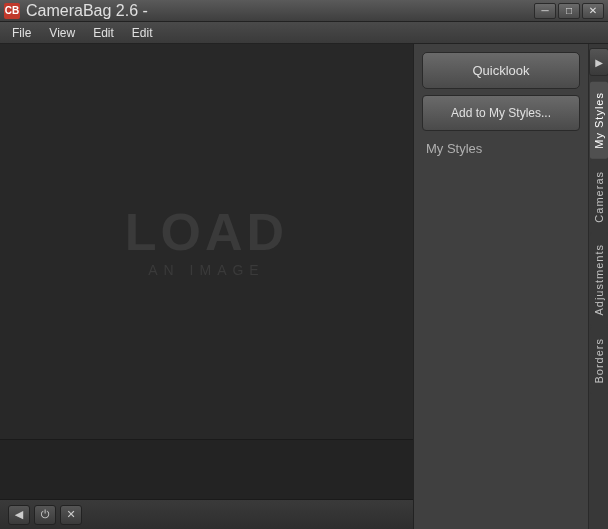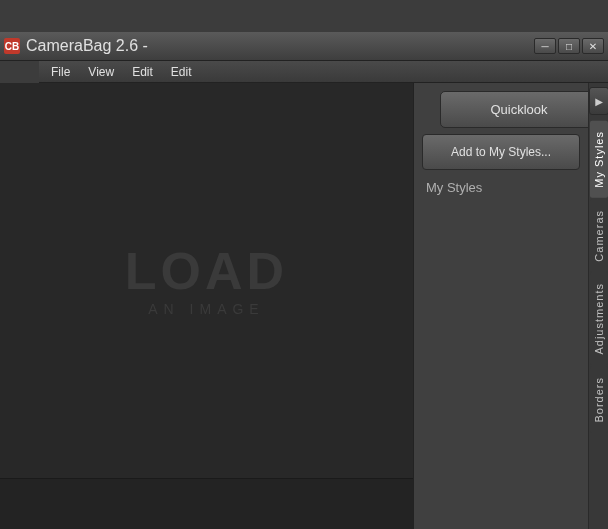--- a/index.html
+++ b/index.html
@@ -10,24 +10,23 @@
       font-family: 'Segoe UI', Arial, sans-serif;
       overflow: hidden;
     }
 
     
     .title-bar {
       display: flex;
       align-items: center;
       justify-content: space-between;
       background: linear-gradient(to bottom, #5a5a5a, #3e3e3e);
-      height: 29px;
+      height: 22px;
       padding: 0 4px;
       border-bottom: 1px solid #222;
-      margin-top: 32px;
     }
     .title-bar-left {
       display: flex;
       align-items: center;
       gap: 6px;
     }
     .app-icon {
       width: 16px;
       height: 16px;
       background: #c0392b;
@@ -63,21 +62,20 @@
 
     
     .menu-bar {
       display: flex;
       align-items: center;
       background: linear-gradient(to bottom, #4a4a4a, #3a3a3a);
       height: 22px;
       padding: 0 4px;
       border-bottom: 1px solid #222;
       gap: 2px;
-      margin-left: 39px;
     }
     .menu-item {
       color: #e0e0e0;
       font-size: 12px;
       padding: 2px 8px;
       cursor: pointer;
       border-radius: 2px;
     }
 
     
@@ -174,21 +172,20 @@
     .quicklook-btn {
       background: linear-gradient(to bottom, #6a6a6a, #4a4a4a);
       border: 1px solid #2a2a2a;
       border-radius: 5px;
       color: #e0e0e0;
       font-size: 13px;
       padding: 10px 28px;
       cursor: pointer;
       text-align: center;
       width: 100%;
-      margin-left: 18px;
     }
 
     
     .add-styles-btn {
       background: linear-gradient(to bottom, #6a6a6a, #4a4a4a);
       border: 1px solid #2a2a2a;
       border-radius: 4px;
       color: #e0e0e0;
       font-size: 12px;
       padding: 10px 12px;

